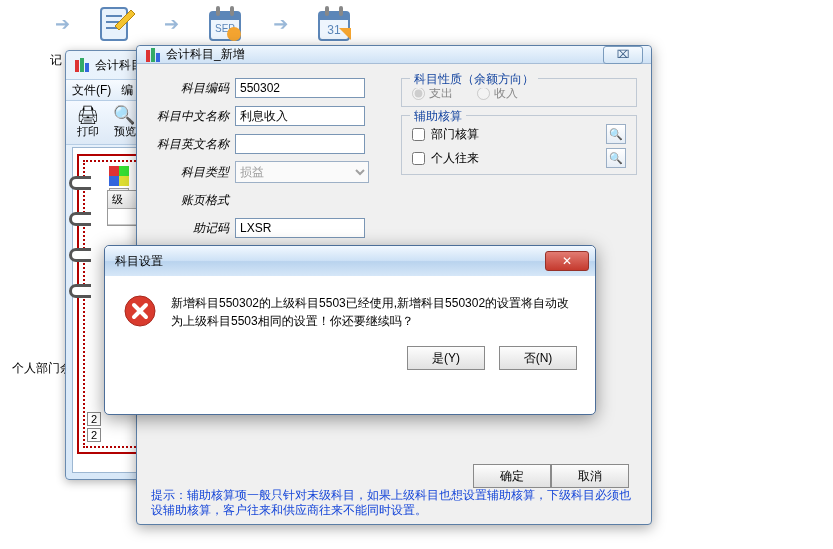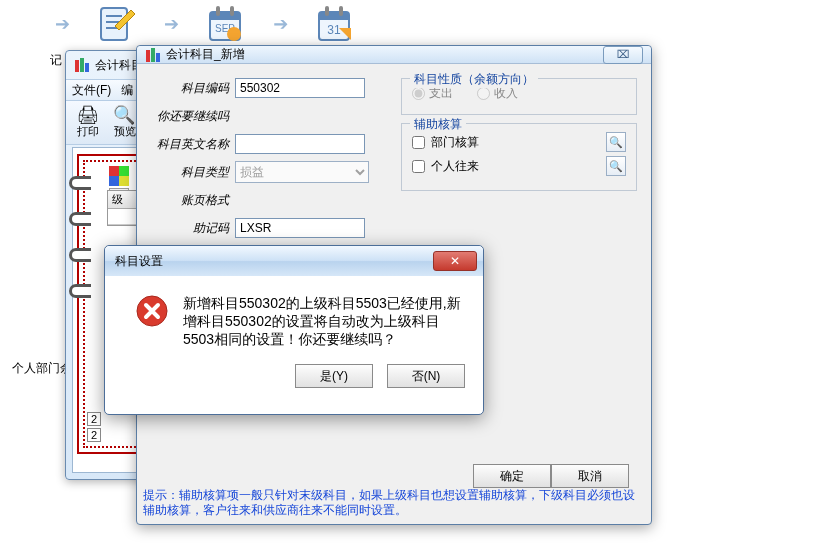--- a/index.html
+++ b/index.html
@@ -48,38 +48,38 @@
 .win2-body { padding: 10px 14px 6px 14px; font-size: 12px; }
 .form-row { display: flex; align-items: center; height: 28px; }
 .form-row .lbl { width: 78px; text-align: right; margin-right: 6px; font-style: italic; }
 .form-row input[type=text] { width: 130px; height: 20px; border: 1px solid #7a96b5; padding: 0 4px; font-size: 12px; }
 .form-row select { width: 134px; height: 22px; border: 1px solid #7a96b5; font-size: 12px; background: #fff; }
 .form-cols { display: flex; gap: 24px; }
 .col-l { width: 226px; }
 .col-r { flex: 1; }
 .chk { display: flex; align-items: center; gap: 6px; height: 22px; }
 .chk input { width: 13px; height: 13px; }
-.fs { border: 1px solid #c0c9d4; margin-top: 4px; padding: 6px 10px 12px 10px; position: relative; }
+.fs { border: 1px solid #c0c9d4; margin-top: 4px; padding: 6px 10px 4px 10px; position: relative; }
 .fs .legend { position: absolute; top: -8px; left: 8px; background: #f0f0f0; padding: 0 4px; color: #1646a0; font-size: 12px; }
 .radio-row { display: flex; gap: 24px; color: #888; }
 .radio-row label { display: flex; align-items: center; gap: 4px; }
 .assist { margin-top: 8px; }
 .assist .legend { color: #1646a0; }
 .assist-row { display: flex; align-items: center; gap: 6px; height: 24px; }
 .assist-row .sq { width: 20px; height: 20px; border: 1px solid #9aaec5; background: linear-gradient(#fff,#e6edf5); font-size: 11px; display: flex; align-items: center; justify-content: center; }
 .win2-foot { position: absolute; bottom: 36px; right: 22px; display: flex; }
 .btn { width: 78px; height: 24px; background: linear-gradient(#fdfdfd,#e1e1e1); border: 1px solid #8a8a8a; font-size: 12px; cursor: pointer; }
-.win2-hint { position: absolute; bottom: 6px; left: 6px; right: 14px; font-size: 12px; color: #1646d8; line-height: 15px; }
+.win2-hint { position: absolute; bottom: 6px; left: 14px; right: 14px; font-size: 12px; color: #1646d8; line-height: 15px; }
 .win2-hint .hl { color: #1646d8; }
 
-.msg { position: absolute; left: 104px; top: 245px; width: 380px; height: 170px; background: #fff; border: 1px solid #4c6e99; border-radius: 5px; box-shadow: 0 4px 18px rgba(0,0,0,.4); z-index: 50; }
+.msg { position: absolute; left: 104px; top: 245px; width: 492px; height: 170px; background: #fff; border: 1px solid #4c6e99; border-radius: 5px; box-shadow: 0 4px 18px rgba(0,0,0,.4); z-index: 50; }
 .msg-title { height: 30px; background: linear-gradient(#f2f8ff,#cee2f6 48%,#b9d3ee 52%,#d6e7f8); border-radius: 5px 5px 0 0; display: flex; align-items: center; padding: 0 6px 0 10px; font-size: 12px; }
 .msg-title .txt { flex: 1; }
 .msg-close { width: 44px; height: 20px; background: linear-gradient(#e27b72,#c53a2e); border: 1px solid #963129; border-radius: 3px; color: #fff; font-size: 12px; display: flex; align-items: center; justify-content: center; cursor: pointer; }
-.msg-body { display: flex; padding: 18px 16px 10px 18px; font-size: 14px; gap: 14px; margin-left: 12px; }
+.msg-body { display: flex; padding: 18px 16px 10px 18px; font-size: 12px; gap: 14px; }
 .msg-ico { width: 34px; height: 34px; flex: 0 0 34px; }
 .msg-text { line-height: 18px; }
 .msg-foot { display: flex; justify-content: flex-end; gap: 14px; padding: 6px 18px 12px 0; }
 .disabled { color: #888; }
 </style>
 </head>
 <body>
 
 <div class="toolbar-icons">
   <span class="arrow">➔</span>
@@ -196,21 +196,22 @@
     <div class="win-btn" style="width:40px">⌧</div>
   </div>
   <div class="win2-body">
     <div class="form-cols">
       <div class="col-l">
         <div class="form-row">
             <span class="lbl">科目编码</span>
             <input type="text" value="550302" style="">
           </div>
         <div class="form-row">
-            <span class="lbl">你还要继续吗</span>
+            <span class="lbl">科目中文名称</span>
+            <input type="text" value="利息收入" style="">
           </div>
         <div class="form-row">
             <span class="lbl">科目英文名称</span>
             <input type="text" value="" style="">
           </div>
         <div class="form-row">
             <span class="lbl">科目类型</span>
             <select disabled=""><option>损益</option></select>
           </div>
         <div class="form-row">

